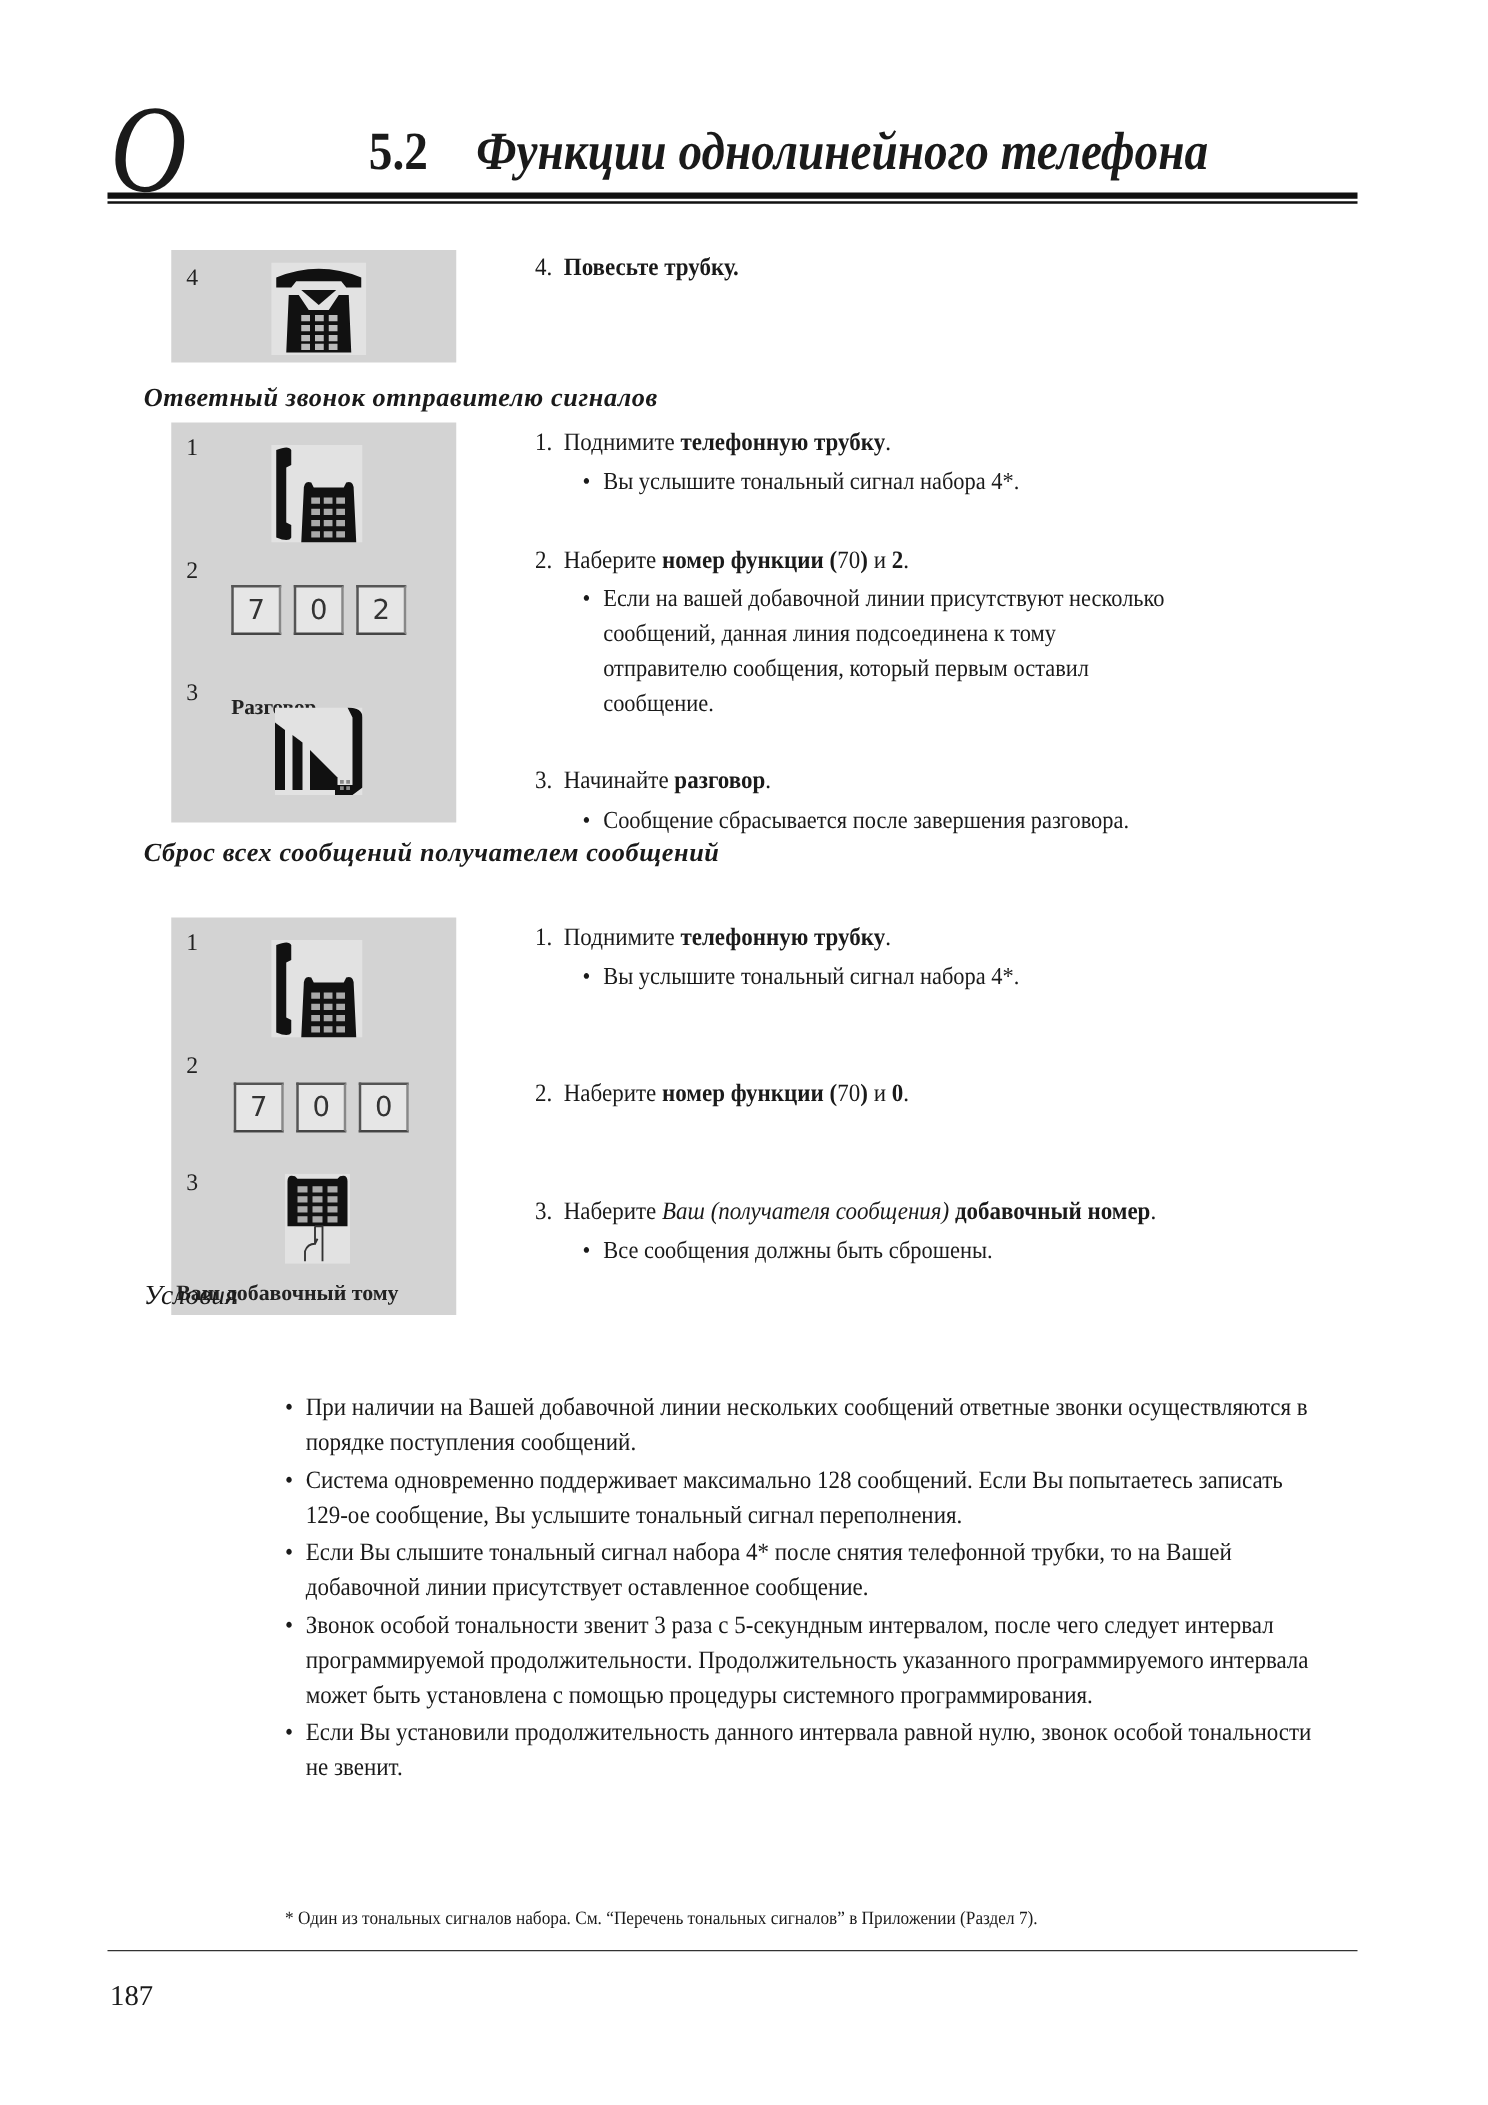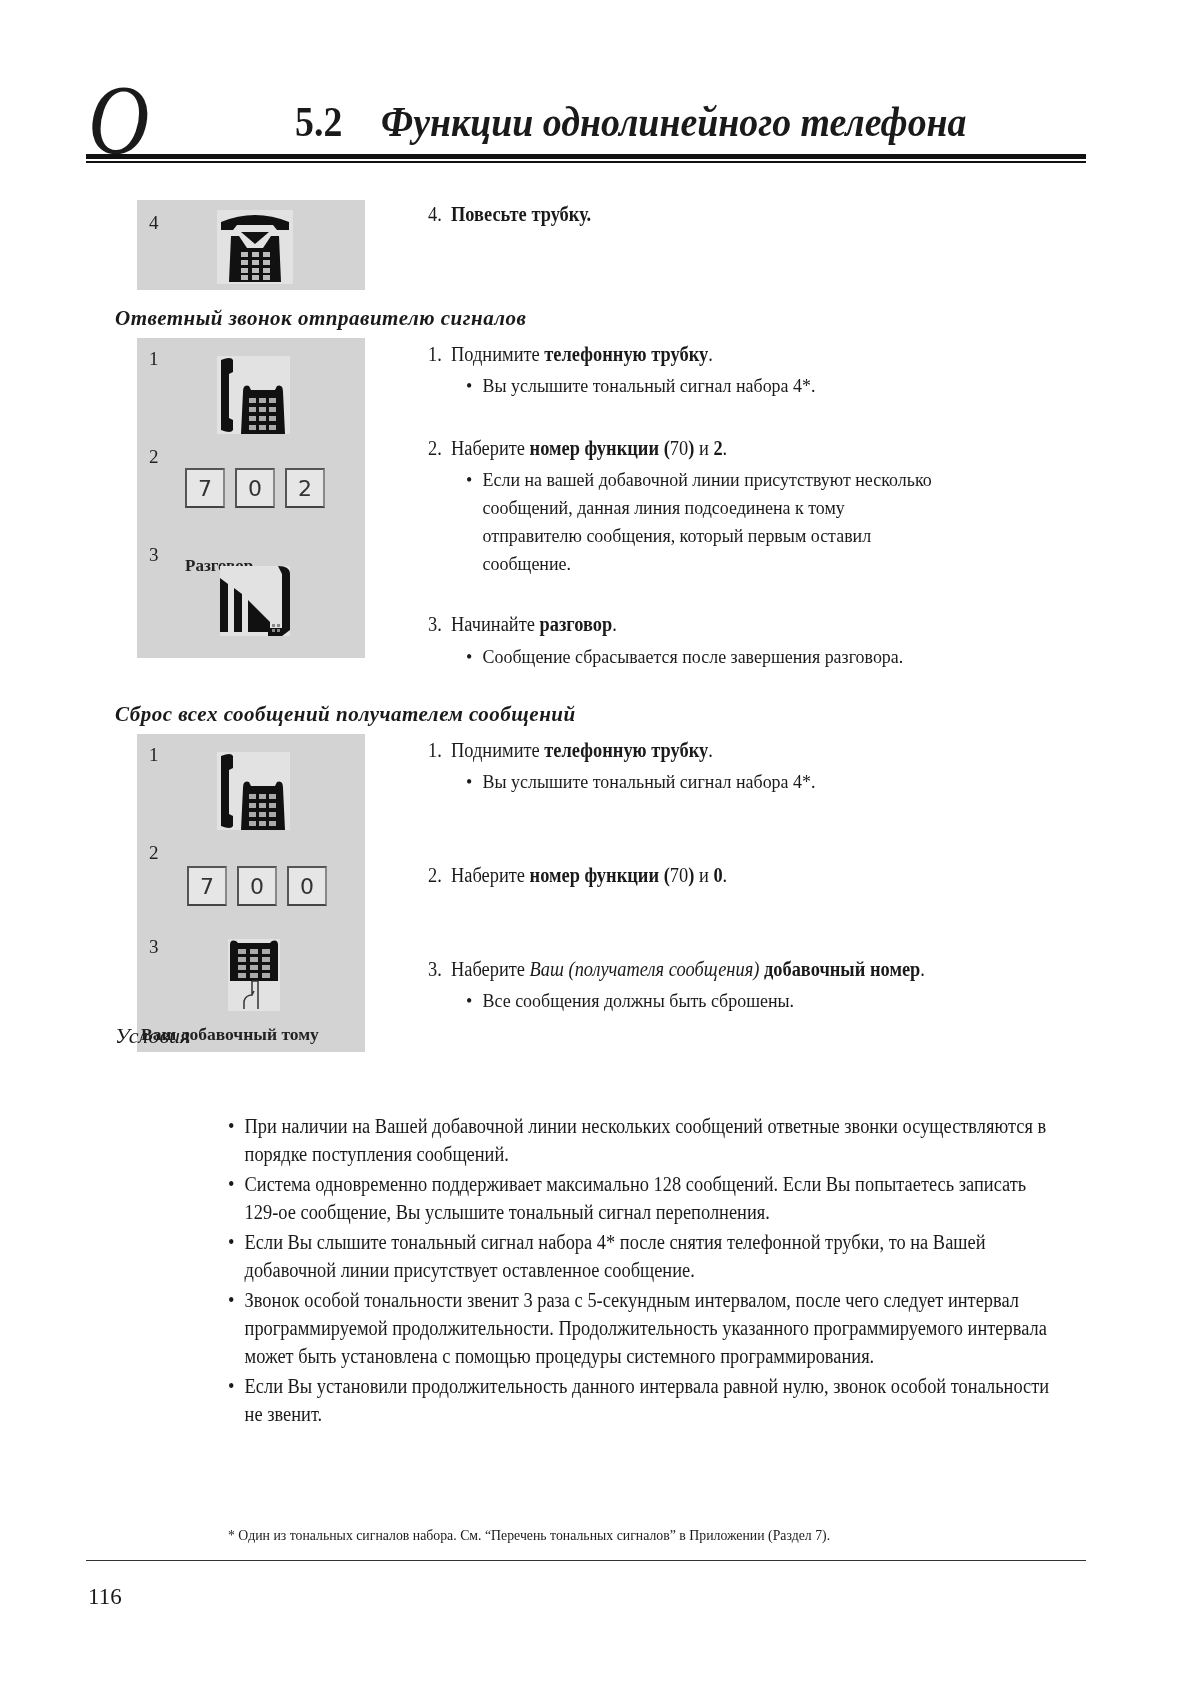--- a/index.html
+++ b/index.html
@@ -154,21 +154,21 @@
   </span>
 </div>
 
 <div class="abs step" style="left:428px; top:613px;">
   <span>3.</span>&nbsp;&nbsp;<span>Начинайте </span><b>разговор</b><span>.</span>
 </div>
 <div class="abs bullet" style="left:466px; top:643px; white-space:nowrap;">
   <span class="dot">•</span><span>Сообщение сбрасывается после завершения разговора.</span>
 </div>
 
-<div class="abs sect" style="left:115px; top:702px;">Сброс всех сообщений получателем сообщений</div>
+<div class="abs sect" style="left:115px; top:670px;">Сброс всех сообщений получателем сообщений</div>
 
 <div class="abs panel" style="left:137px; top:734px; width:228px; height:318px;">
   <div class="abs step-num" style="left:12px; top:10px;">1</div>
   <div class="abs" style="left:80px; top:18px;">
     <svg width="73" height="78" viewBox="0 0 73 78">
       <rect width="73" height="78" fill="#e2e2e2"></rect>
       <path d="M4 4 Q14 0 16 4 L16 16 L12 18 L12 62 L16 64 L16 74 Q14 78 4 74 Z" fill="#111"></path>
       <path d="M26 36 Q26 28 32 30 L34 34 L58 34 L60 30 Q66 28 66 36 L68 78 L24 78 Z" fill="#111"></path>
       <g fill="#aaa">
         <rect x="32" y="42" width="7" height="5"></rect>
@@ -237,13 +237,13 @@
 <div class="abs cond-list">
   <div class="cond-item"><span class="dot">•</span><span>При наличии на Вашей добавочной линии нескольких сообщений ответные звонки осуществляются в порядке поступления сообщений.</span></div>
   <div class="cond-item"><span class="dot">•</span><span>Система одновременно поддерживает максимально 128 сообщений. Если Вы попытаетесь записать 129-ое сообщение, Вы услышите тональный сигнал переполнения.</span></div>
   <div class="cond-item"><span class="dot">•</span><span>Если Вы слышите тональный сигнал набора 4* после снятия телефонной трубки, то на Вашей добавочной линии присутствует оставленное сообщение.</span></div>
   <div class="cond-item"><span class="dot">•</span><span>Звонок особой тональности звенит 3 раза с 5-секундным интервалом, после чего следует интервал программируемой продолжительности. Продолжительность указанного программируемого интервала может быть установлена с помощью процедуры системного программирования.</span></div>
   <div class="cond-item"><span class="dot">•</span><span>Если Вы установили продолжительность данного интервала равной нулю, звонок особой тональности не звенит.</span></div>
 </div>
 
 <div class="abs footnote">* Один из тональных сигналов набора. См. “Перечень тональных сигналов” в Приложении (Раздел 7).</div>
 <div class="abs rule-foot"></div>
-<div class="abs page-num">116</div>
+<div class="abs page-num">187</div>
 
 </body></html>

